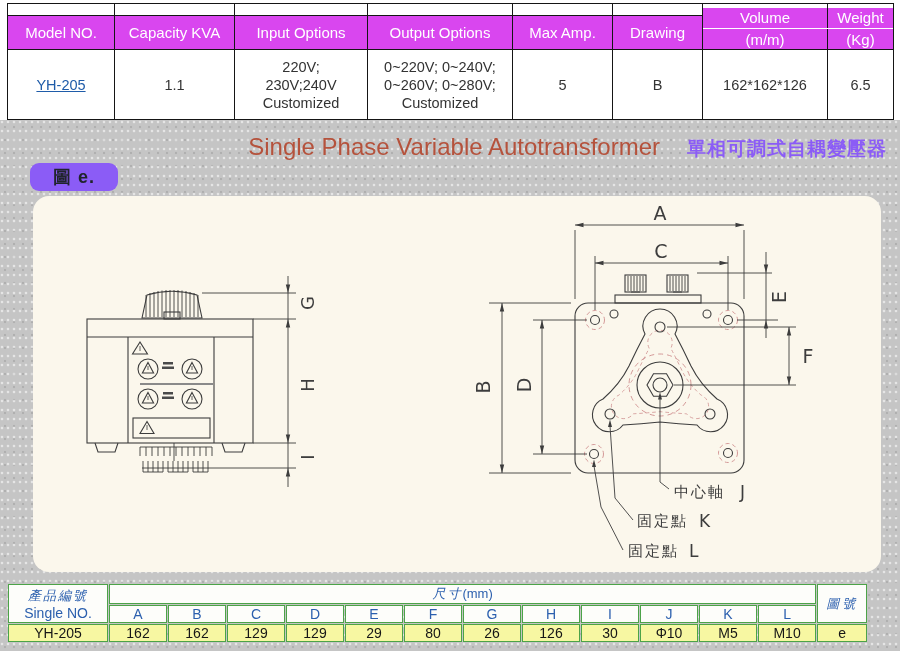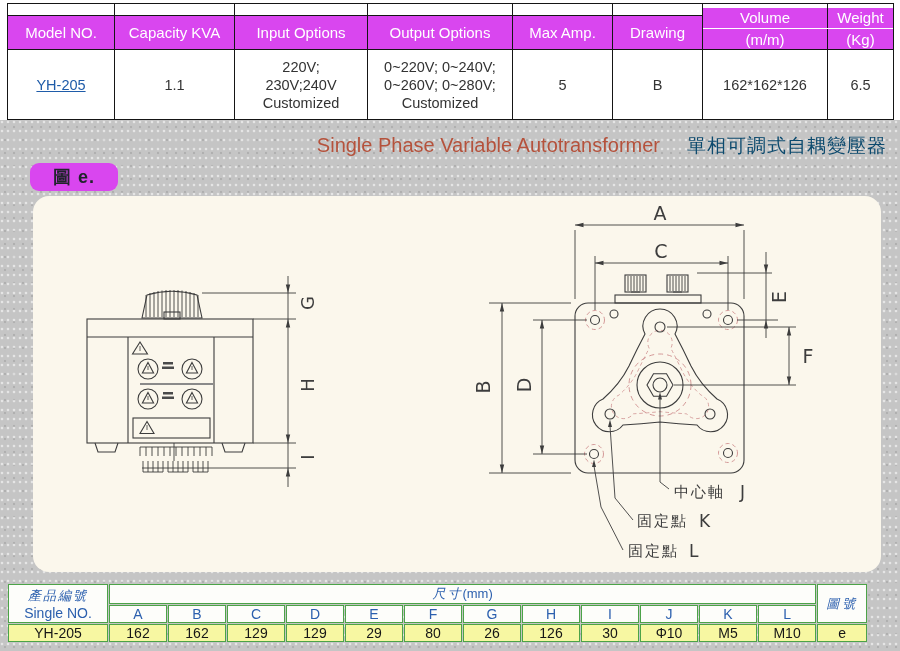--- a/index.html
+++ b/index.html
@@ -18,23 +18,23 @@
   
   .spec{left:7px;top:3px;width:887px;height:117px;border:1px solid #151515;background:#fff;box-sizing:border-box;}
   .vline{top:0;width:1px;height:115px;background:#151515;}
   .hline{height:1px;background:#151515;}
   .th{background:#d946ef;color:#fff;font-size:15px;display:flex;align-items:center;justify-content:center;}
   .td{top:46px;height:69px;display:flex;align-items:center;justify-content:center;
       font-size:14.5px;color:#333;text-align:center;line-height:18px;}
   .link{color:#1f5ca9;text-decoration:underline;cursor:pointer;}
   
   .titlebar{top:133px;right:13px;display:flex;align-items:baseline;gap:27px;}
-  .title-en{color:#b5523c;font-size:20px;}
-  .title-zh{color:#0c4a6e;font-size:19px;font-weight:400;letter-spacing:1px;}
-  .badge{left:30px;top:163px;width:88px;height:28px;background:#d946ef;border-radius:9px;
+  .title-en{color:#b5523c;font-size:24px;}
+  .title-zh{color:#8b5cf6;font-size:19px;font-weight:700;letter-spacing:1px;}
+  .badge{left:30px;top:163px;width:88px;height:28px;background:#8b5cf6;border-radius:9px;
          display:flex;align-items:center;justify-content:center;color:#20242c;
          font-size:18px;font-weight:700;letter-spacing:1px;}
   .panel{left:33px;top:196px;width:848px;height:376px;background:#fbf7ec;border-radius:16px;}
   
   .dimtbl{left:7px;top:583px;border-collapse:separate;border-spacing:1px;table-layout:fixed;width:856px;}
   .dimtbl td{border:1.5px solid #4ca348;background:#fdfdfa;text-align:center;vertical-align:middle;
              padding:0;font-size:14px;overflow:hidden;white-space:nowrap;}
   .dimtbl .lett{color:#2b5fae;height:16px;}
   .dimtbl .val{background:#f7f7a2;color:#161616;height:15px;}
   .kai{font-family:"DejaVu Serif",serif;font-style:italic;color:#2b5fae;letter-spacing:2px;font-size:13px;}

